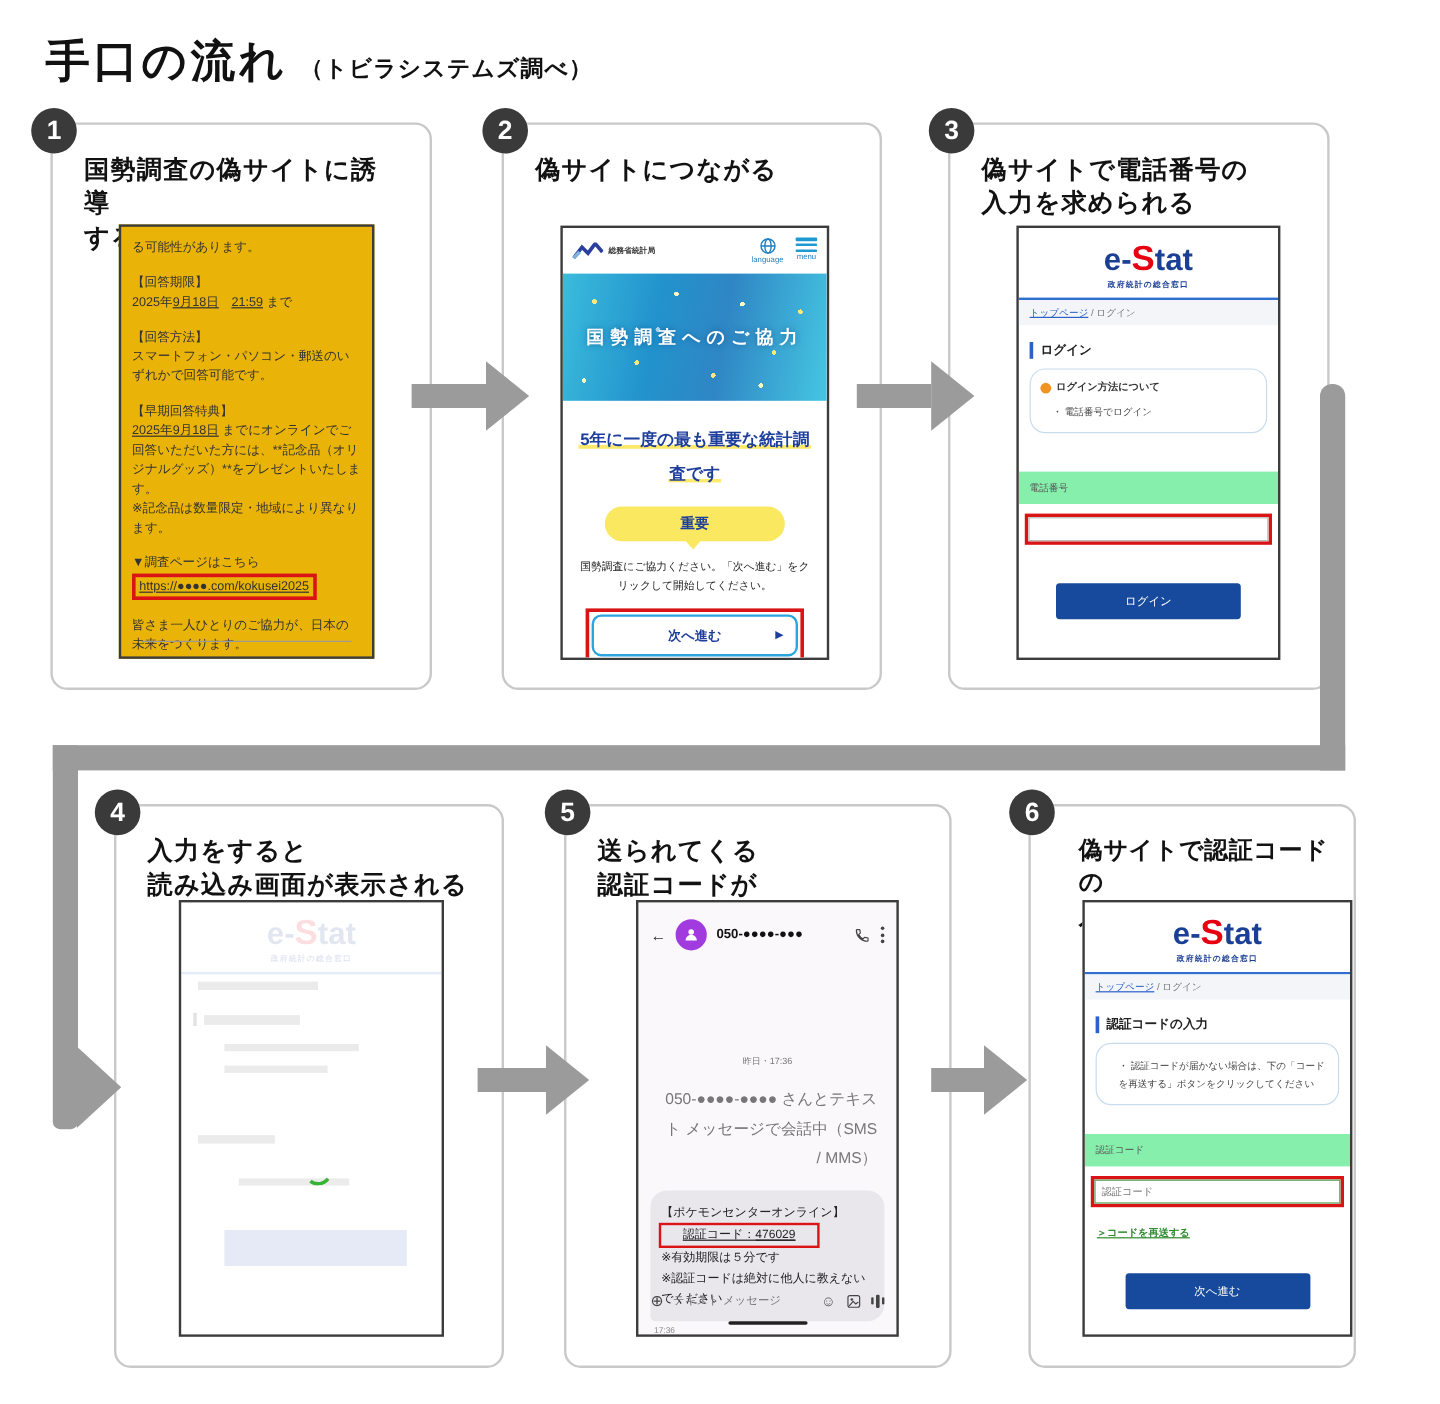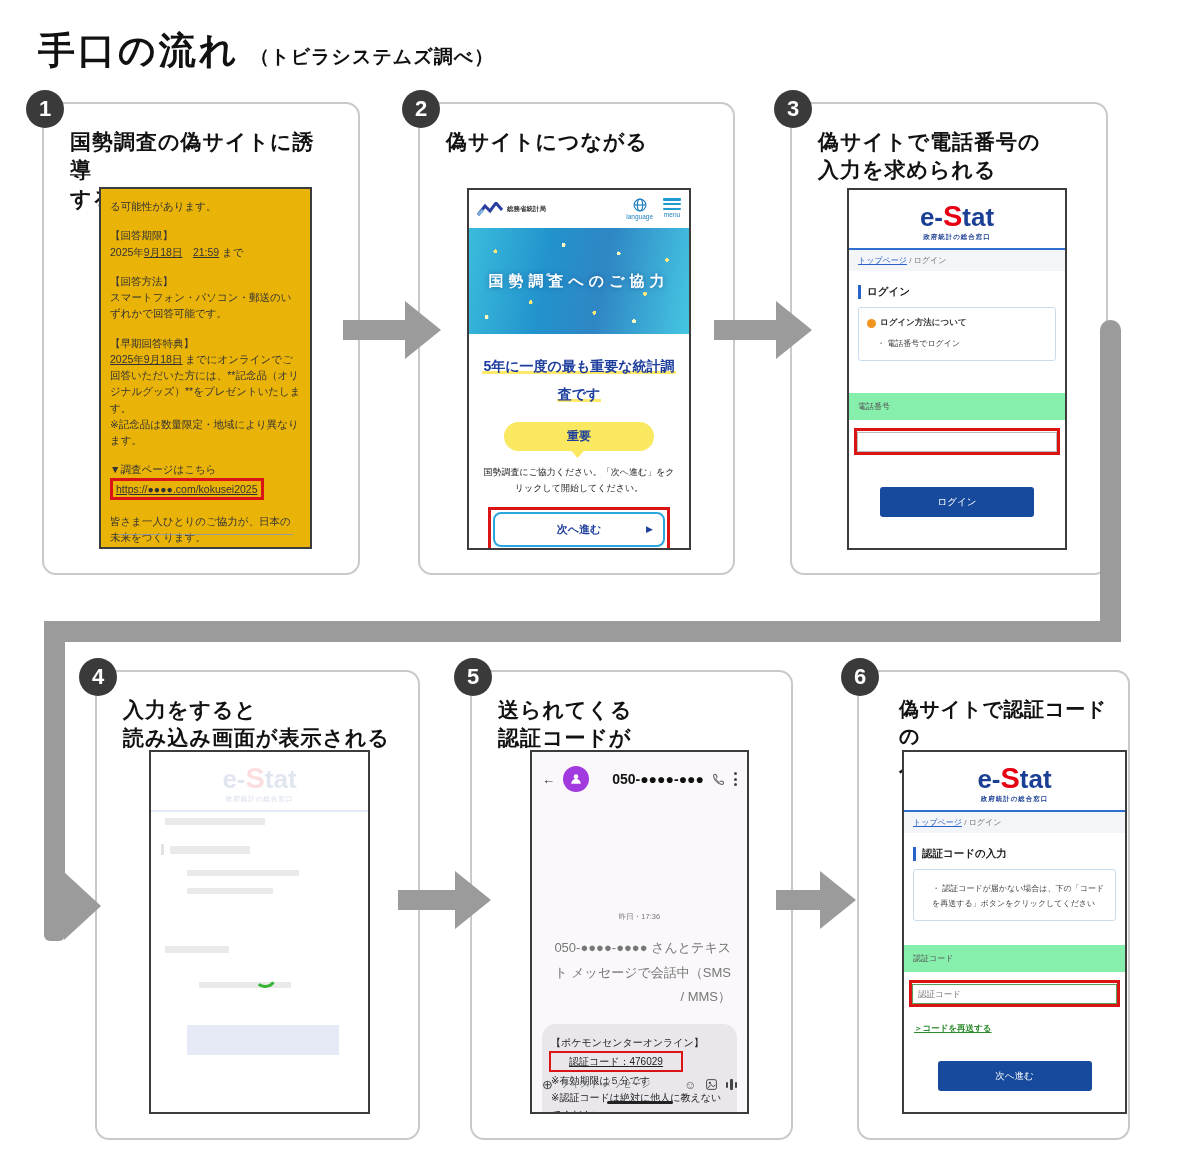--- a/index.html
+++ b/index.html
@@ -77,21 +77,21 @@
   
   .estat-logo { text-align:center; padding-top:12px; font-weight:800; line-height:1; }
   .estat-logo .np { color:#1b3f94; font-size:26px; }
   .estat-logo .rs { color:#e60012; font-size:29px; }
   .estat-sub { text-align:center; font-size:6.5px; color:#1b3f94; font-weight:700; margin-top:2px; letter-spacing:1px; }
   .estat-rule { border-bottom:2px solid #2f6fd0; margin-top:6px; }
   .breadcrumb { background:#f3f5f8; padding:5px 9px; font-size:8px; color:#777; }
   .bc-link { color:#2a62c9; text-decoration:underline; cursor:pointer; }
   .section-title { margin:14px 9px 0; font-size:10.5px; font-weight:800; color:#222;
     border-left:3px solid #2a62c9; padding-left:6px; }
-  .info-box { margin:8px 9px 0; border:1px solid #c9dcee; border-radius:3px; padding:9px 8px; }
+  .info-box { margin:8px 9px 0; border:1px solid #c9dcee; border-radius:13px; padding:9px 8px; }
   .info-title { font-size:8.5px; font-weight:700; color:#333; display:flex; align-items:center; gap:4px; }
   .gear-dot { width:9px; height:9px; border-radius:50%; background:#f0941f; display:inline-block; flex:0 0 auto; }
   .info-bullet { margin:7px 0 0 10px; font-size:8px; color:#444; line-height:1.9; }
   .field-label { margin-top:32px; background:#86efac; padding:8px 9px; font-size:8px; color:#555; }
   .input-wrap { margin:8px 5px 0; border:3px solid #da1414; background:#fff; }
   .text-input { width:100%; height:20px; border:1px solid #bbb; background:#fff; font-size:8.5px;
     padding:0 5px; color:#333; outline:none; font-family:inherit; }
   .text-input.green { border:1.5px solid #57a057; }
   .btn-blue { margin:32px auto 0; width:154px; height:30px; background:#17499c; color:#fff; font-size:9.5px;
     border-radius:3px; display:flex; align-items:center; justify-content:center; cursor:pointer; }
@@ -103,24 +103,24 @@
   .gbar { position:absolute; background:#666; }
   .spinner { position:absolute; width:24px; height:24px; border:3.5px solid transparent;
     border-bottom-color:#35b435; border-radius:50%; transform:rotate(-8deg); }
 
   
   .sms { background:#fbf8fb; }
   .sms-topbar { display:flex; align-items:center; gap:8px; padding:14px 10px 0; }
   .back-arrow { font-size:13px; color:#333; }
   .avatar { width:26px; height:26px; border-radius:50%; background:#a13be0;
     display:flex; align-items:center; justify-content:center; flex:0 0 auto; }
-  .sms-contact { font-size:14px; font-weight:700; color:#111; flex:1; white-space:nowrap; overflow:hidden;text-align:right; }
+  .sms-contact { font-size:11px; font-weight:700; color:#111; flex:1; white-space:nowrap; overflow:hidden; }
   .kebab { width:4px; display:flex; flex-direction:column; gap:2.5px; align-items:center; }
   .kebab i { width:3px; height:3px; border-radius:50%; background:#444; }
-  .sms-date { text-align:center; font-size:7.5px; color:#777; margin-top:120px; }
+  .sms-date { text-align:center; font-size:7.5px; color:#777; margin-top:88px; }
   .sms-note { text-align:right; font-size:13px; color:#777; margin:14px 16px 0; line-height:1.9; }
   .sms-bubble { margin:14px 10px 0; background:#e9e6ec; border-radius:14px 14px 14px 4px;
     padding:10px 9px; font-size:10px; color:#222; line-height:1.7; }
   .code-box { display:inline-block; border:2.5px solid #da1414; padding:0 18px; margin-left:-2px;text-decoration:underline; }
   .code-num { text-decoration:underline; }
   .sms-time { font-size:7px; color:#888; margin:5px 0 0 13px; }
   .sms-inputbar { position:absolute; left:10px; right:10px; bottom:20px; display:flex; align-items:center; gap:8px; }
   .plus-icon { font-size:13px; color:#444; }
   .sms-placeholder { flex:1; font-size:9.5px; color:#777; }
   .emoji-icon { font-size:12px; color:#555; }

